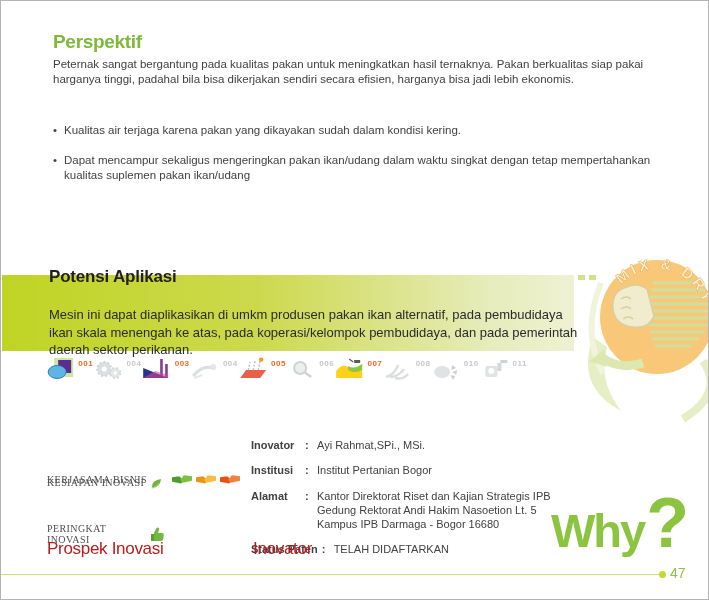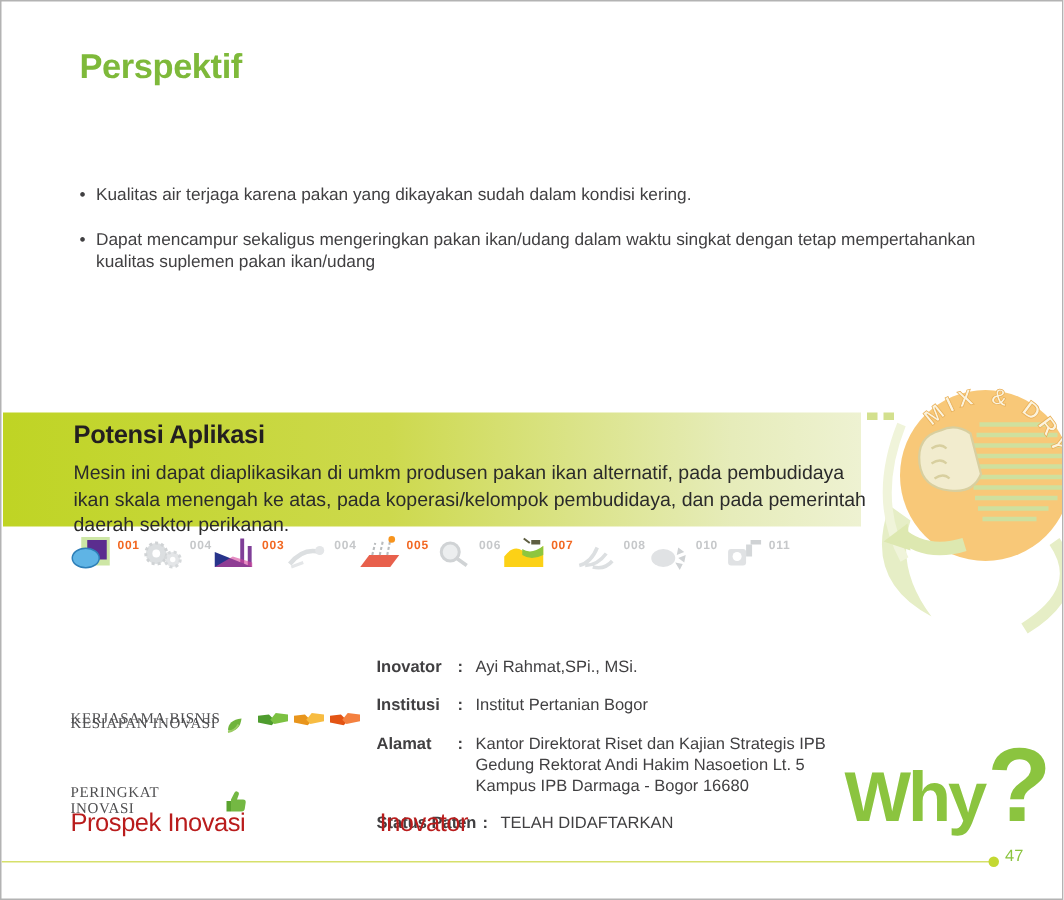--- a/index.html
+++ b/index.html
@@ -1,27 +1,27 @@
 <!DOCTYPE html>
 <html><head>
 <meta charset="utf-8">
 <style>
   html,body{margin:0;padding:0;background:#e9e9e9;font-family:"Liberation Sans",sans-serif;}
   .page{position:relative;width:709px;height:600px;background:#ffffff;border:1px solid #b3b3b3;
         box-sizing:border-box;overflow:hidden;}
-  .h-green{position:absolute;font-size:23px;font-weight:bold;color:#7eb93a;letter-spacing:-0.3px;}
+  .h-green{position:absolute;font-size:19px;font-weight:bold;color:#7eb93a;letter-spacing:-0.3px;}
   .h-green-sm{position:absolute;font-size:17px;font-weight:normal;color:#b91c1c;letter-spacing:-0.3px;}
   .body-text{position:absolute;font-size:11.5px;line-height:1.32;color:#414042;}
   .bullets{position:absolute;left:52px;top:122px;width:606px;margin:0;padding:0;list-style:none;}
   .bullets li{position:relative;padding-left:11px;margin-bottom:15px;font-size:11.5px;line-height:1.32;color:#414042;}
   .bullets li::before{content:"•";position:absolute;left:0;top:0;color:#414042;}
   .band{position:absolute;left:1px;top:274px;width:572px;height:76px;
         background:linear-gradient(to right,#bfd424 0%,#cdd94d 45%,#e6ecba 85%,#eef2d2 100%);}
   .band-dash{position:absolute;top:274px;height:5px;width:7px;background:#d3e08e;}
-  .band-title{position:absolute;left:48px;top:279px;font-size:17px;font-weight:bold;color:#231f20;letter-spacing:-0.2px;}
+  .band-title{position:absolute;left:48px;top:266px;font-size:17px;font-weight:bold;color:#231f20;letter-spacing:-0.2px;}
   .band-body{position:absolute;left:48px;top:305px;width:540px;font-size:13px;line-height:1.35;color:#2b2b2b;}
   .badge{position:absolute;left:578px;top:246px;width:146px;height:176px;}
   .icon-strip{position:absolute;left:44px;top:356px;display:flex;}
   .icon-cell{width:48.2px;display:flex;flex-direction:row;align-items:flex-start;}
   .icon-cell svg{width:32px;height:26px;display:block;}
   .icon-num{font-size:8px;font-weight:bold;margin-top:2px;padding-left:3px;letter-spacing:0.5px;}
   .icon-num.active{color:#f26822;}
   .icon-num.inactive{color:#c6c8ca;}
   .inv-block{position:absolute;left:250px;top:437px;}
   .inv-row{display:flex;font-size:11px;color:#414042;margin-bottom:11px;line-height:1.3;}
@@ -29,33 +29,34 @@
   .inv-label.wide{width:auto;margin-right:4px;}
   .inv-colon{flex:none;width:12px;font-weight:bold;}
   .inv-value{white-space:pre-line;max-width:275px;}
   .rating-row{position:absolute;left:46px;display:flex;align-items:center;}
   .rating-label{font-size:10px;color:#4f4f51;letter-spacing:0.4px;width:102px;flex:none;font-family:Liberation Serif, serif;}
   .rating-icons{display:flex;gap:4px;align-items:center;}
   .hs{width:20px;height:14px;}
   .hs-green .h1{fill:#4e9c2e}.hs-green .h2{fill:#7cc142}
   .hs-amber .h1{fill:#e8951c}.hs-amber .h2{fill:#f7bc42}
   .hs-orange .h1{fill:#e35414}.hs-orange .h2{fill:#f4803f}
-  .why{position:absolute;left:562px;top:494px;display:flex;align-items:baseline;color:#8bc43f;font-weight:bold;}
+  .why{position:absolute;left:550px;top:494px;display:flex;align-items:baseline;color:#8bc43f;font-weight:bold;}
   .why-word{font-size:47px;letter-spacing:-2px;line-height:1;}
   .why-mark{font-size:70px;line-height:0.8;margin-left:2px;}
   .footer-rule{position:absolute;left:0;top:573px;width:663px;border-top:1.4px solid #d6e06a;}
   .footer-dot{position:absolute;left:658px;top:570px;width:7px;height:7px;border-radius:50%;background:#c3d832;}
-  .footer-num{position:absolute;left:669px;top:564px;font-size:11px;color:#8bc43f;text-align:center;}
+  .footer-num{position:absolute;left:669px;top:564px;font-size:14px;color:#8bc43f;text-align:center;}
 </style>
 </head>
 <body>
 
 <div class="page">
 
   <div class="h-green" style="left:52px;top:30px;">Perspektif</div>
+  <div class="body-text" style="left:52px;top:56px;width:612px;">Peternak sangat bergantung pada kualitas pakan untuk meningkatkan hasil ternaknya. Pakan berkualitas siap pakai harganya tinggi, padahal bila bisa dikerjakan sendiri secara efisien, harganya bisa jadi lebih ekonomis.</div>
 
   <ul class="bullets">
     <li>Kualitas air terjaga karena pakan yang dikayakan sudah dalam kondisi kering.</li>
     <li>Dapat mencampur sekaligus mengeringkan pakan ikan/udang dalam waktu singkat dengan tetap mempertahankan kualitas suplemen pakan ikan/udang</li>
   </ul>
 
   <div class="band"></div>
   <div class="band-dash" style="left:577px;"></div>
   <div class="band-dash" style="left:588px;"></div>
   <div class="band-title">Potensi Aplikasi</div>

